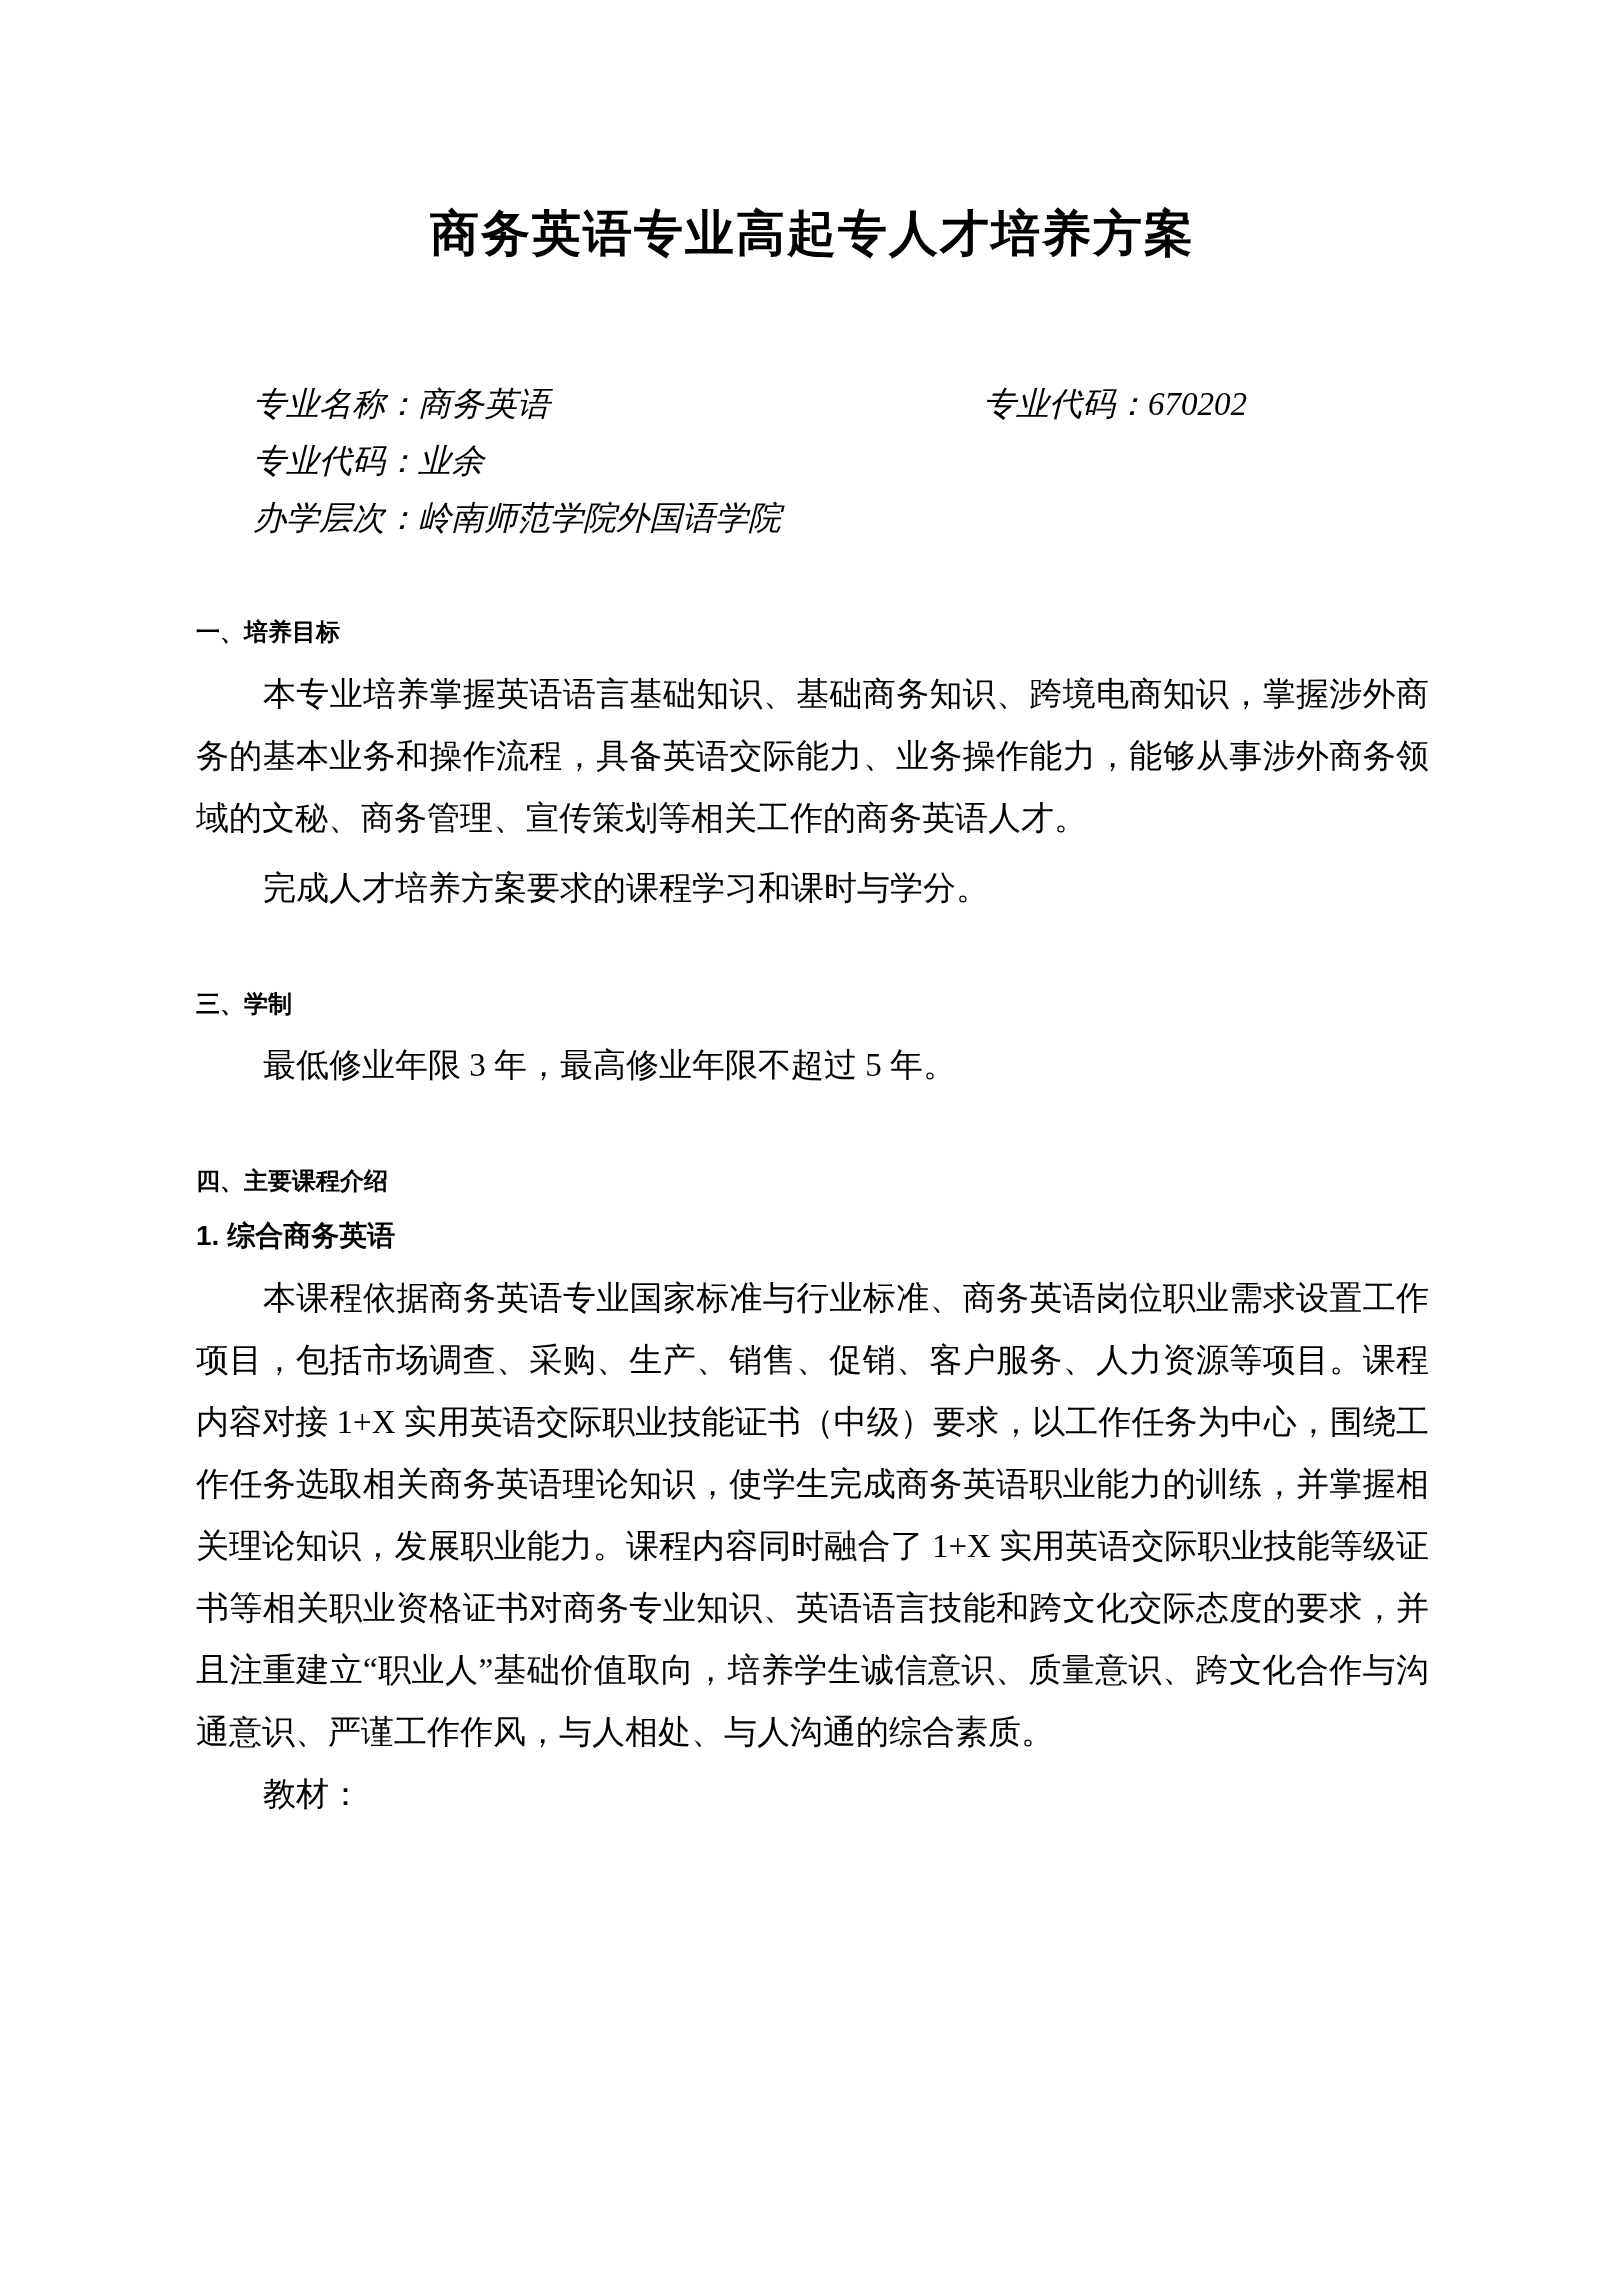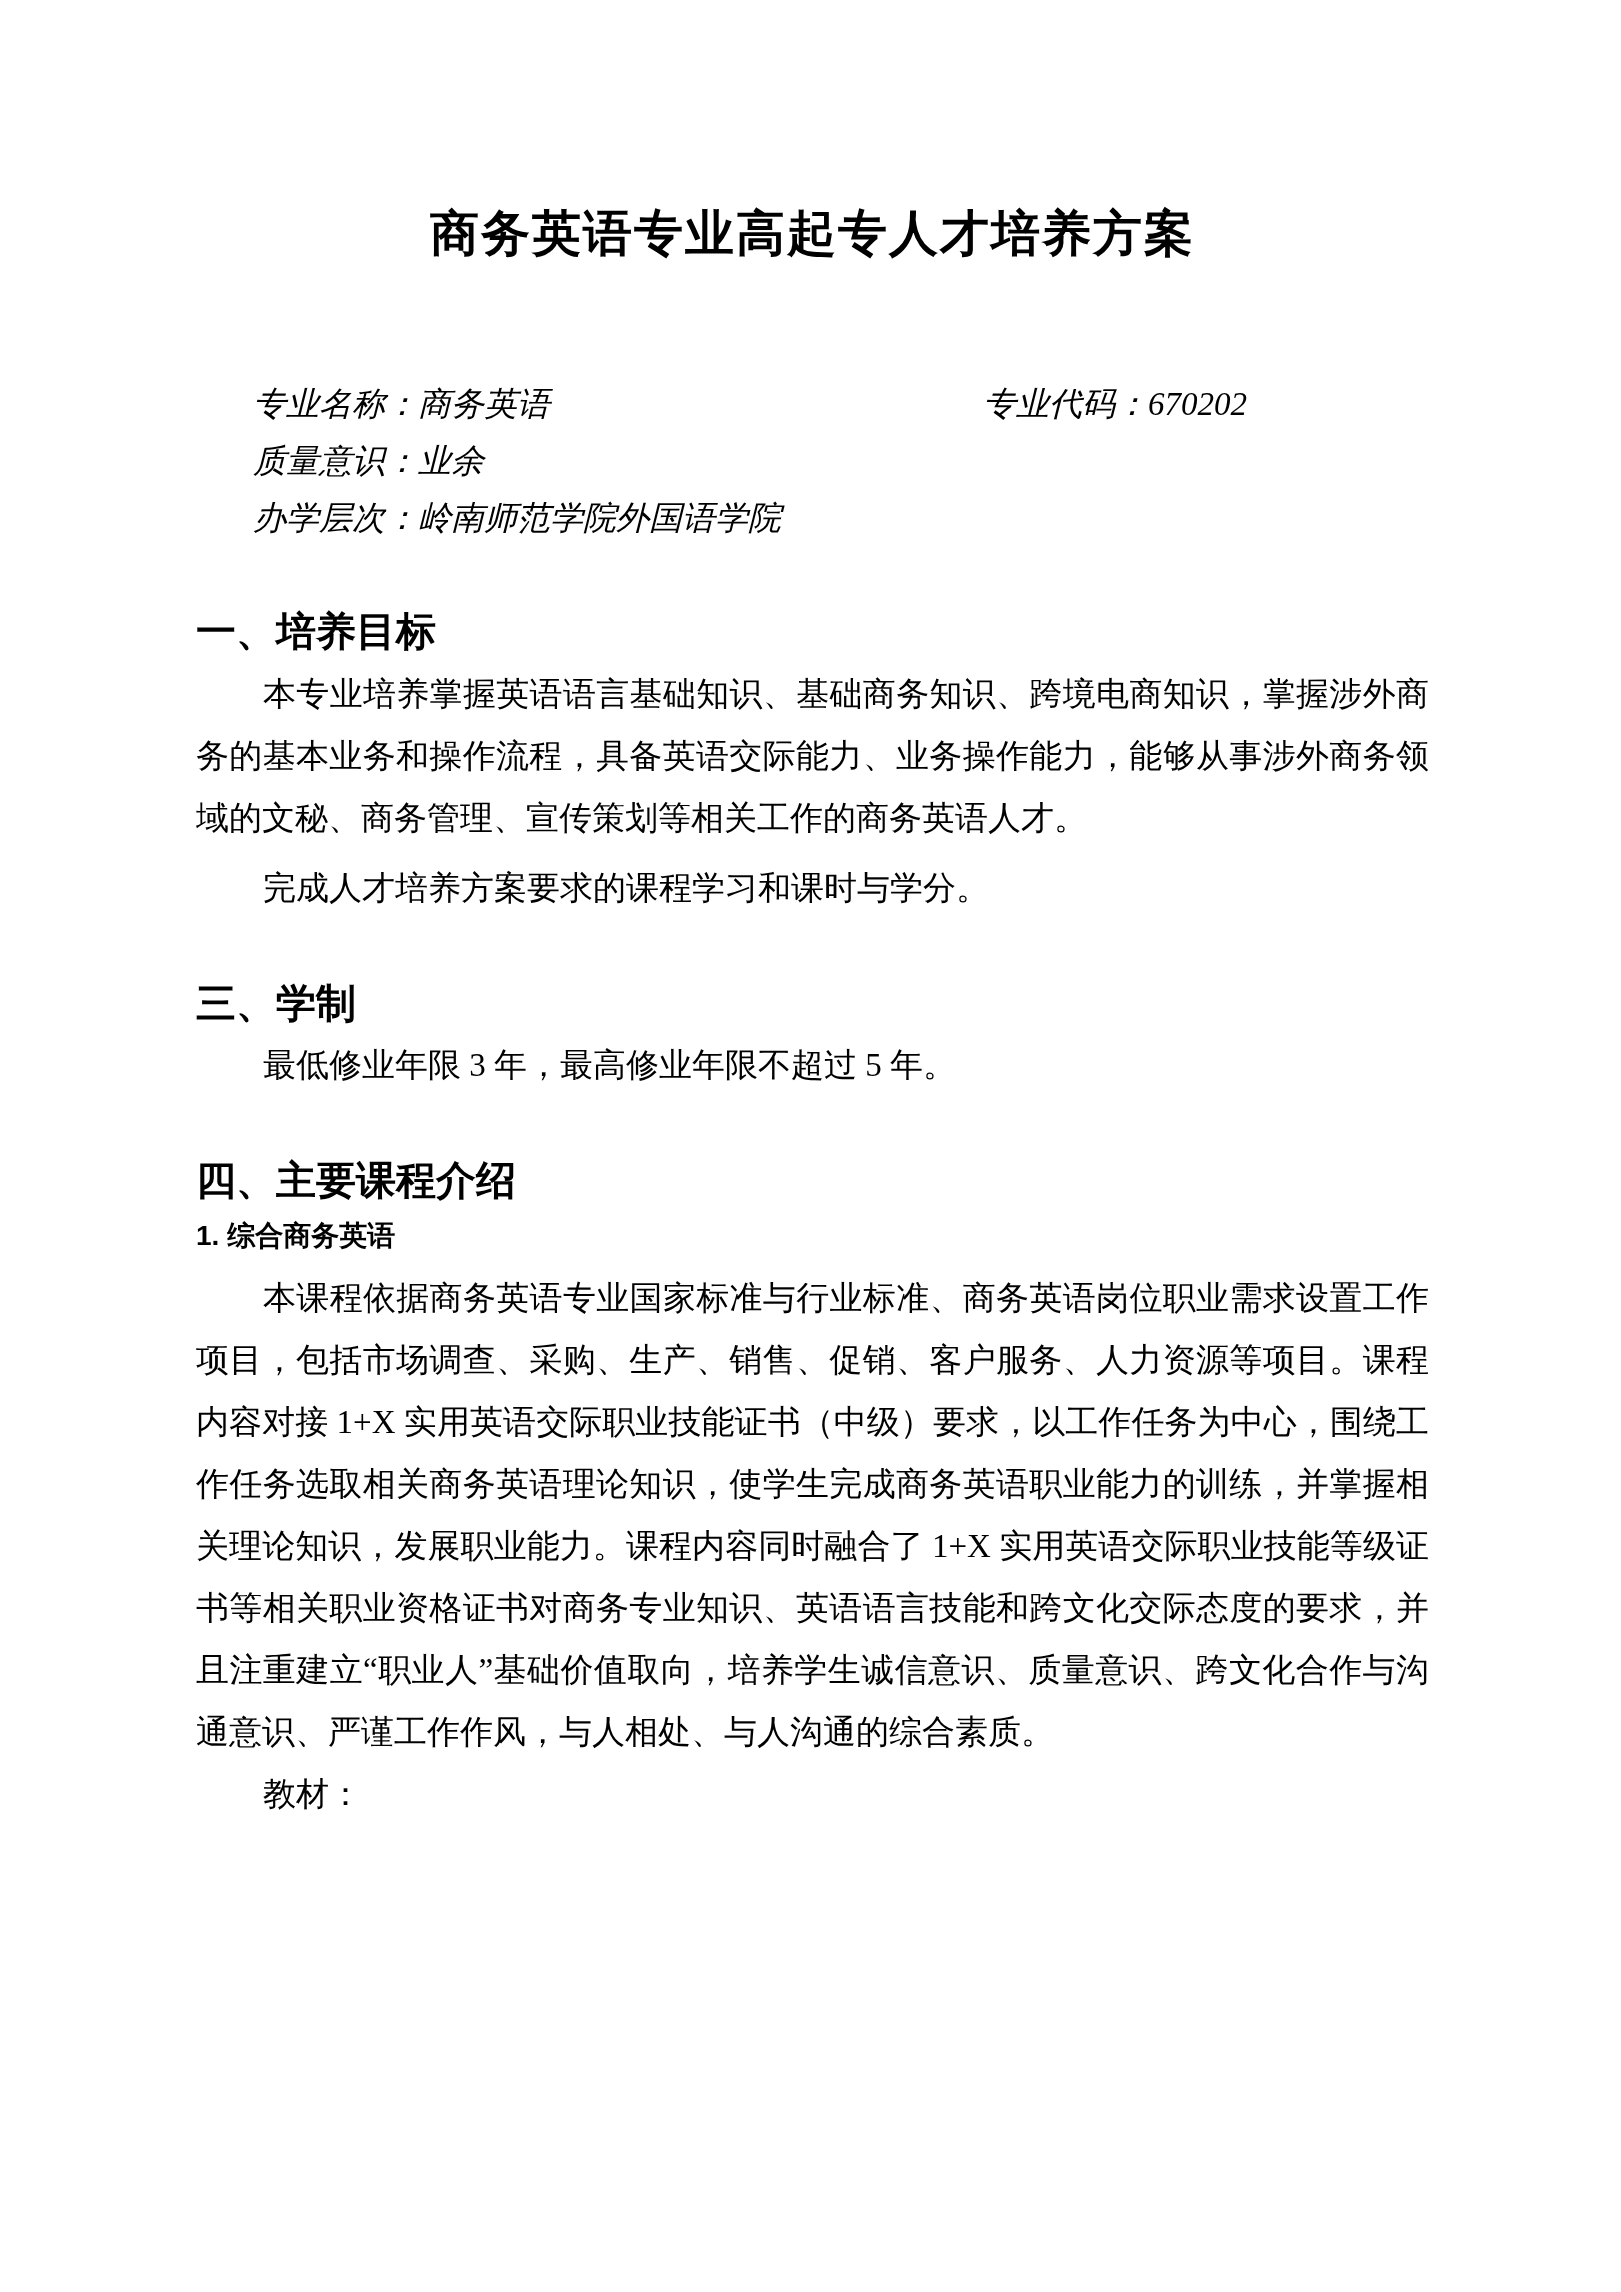--- a/index.html
+++ b/index.html
@@ -37,21 +37,21 @@
     display: grid;
     grid-template-columns: 730px 1fr;
   }
   .info-cell {
     white-space: nowrap;
   }
   .sec-heading {
     margin: 61px 0 0 0;
     font-family: Liberation Sans, sans-serif;
     font-weight: 700;
-    font-size: 40px;
+    font-size: 24px;
     line-height: 47px;
   }
   .course-heading {
     margin: 7.8px 0 0 0;
     font-family: Liberation Sans, sans-serif;
     font-weight: 700;
     font-size: 28px;
     line-height: 47px;
   }
   .body-para {
@@ -81,21 +81,21 @@
 <div class="page">
 
   <h1 class="doc-title">商务英语专业高起专人才培养方案</h1>
 
   <div class="info">
     <div class="info-row">
       <span class="info-cell">专业名称：商务英语</span>
       <span class="info-cell">专业代码：670202</span>
     </div>
     <div class="info-row">
-      <span class="info-cell">质量意识：业余</span>
+      <span class="info-cell">专业代码：业余</span>
     </div>
     <div class="info-row">
       <span class="info-cell">办学层次：岭南师范学院外国语学院</span>
       <span class="info-cell"></span>
     </div>
   </div>
 
   <h2 class="sec-heading">一、培养目标</h2>
   <p class="body-para">本专业培养掌握英语语言基础知识、基础商务知识、跨境电商知识，掌握涉外商务的基本业务和操作流程，具备英语交际能力、业务操作能力，能够从事涉外商务领域的文秘、商务管理、宣传策划等相关工作的商务英语人才。</p>
 

